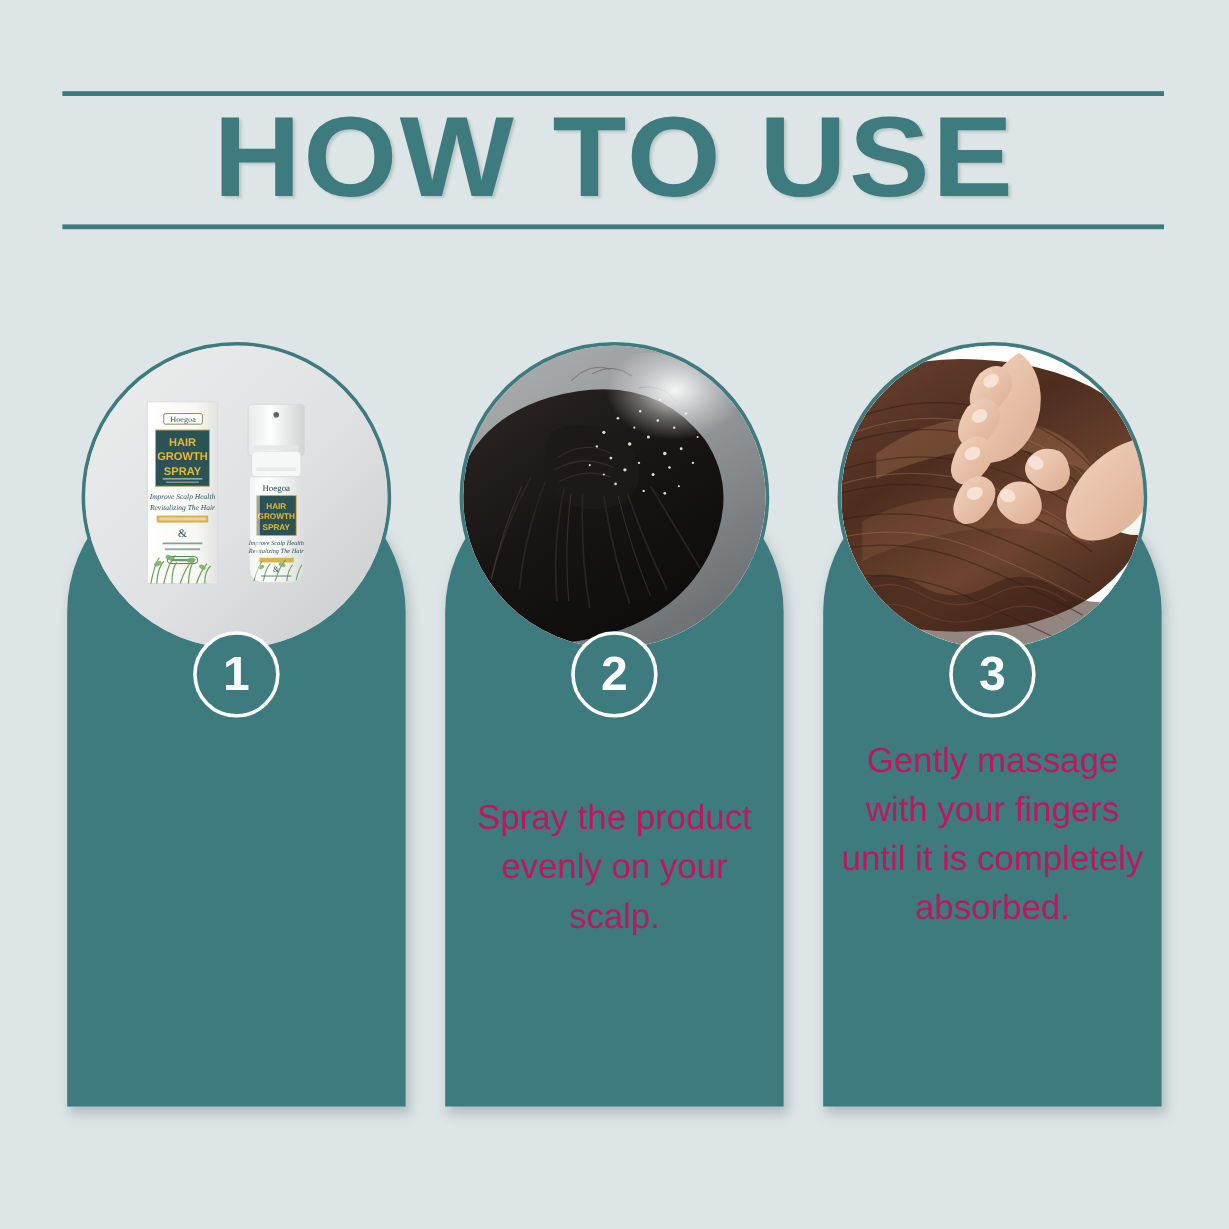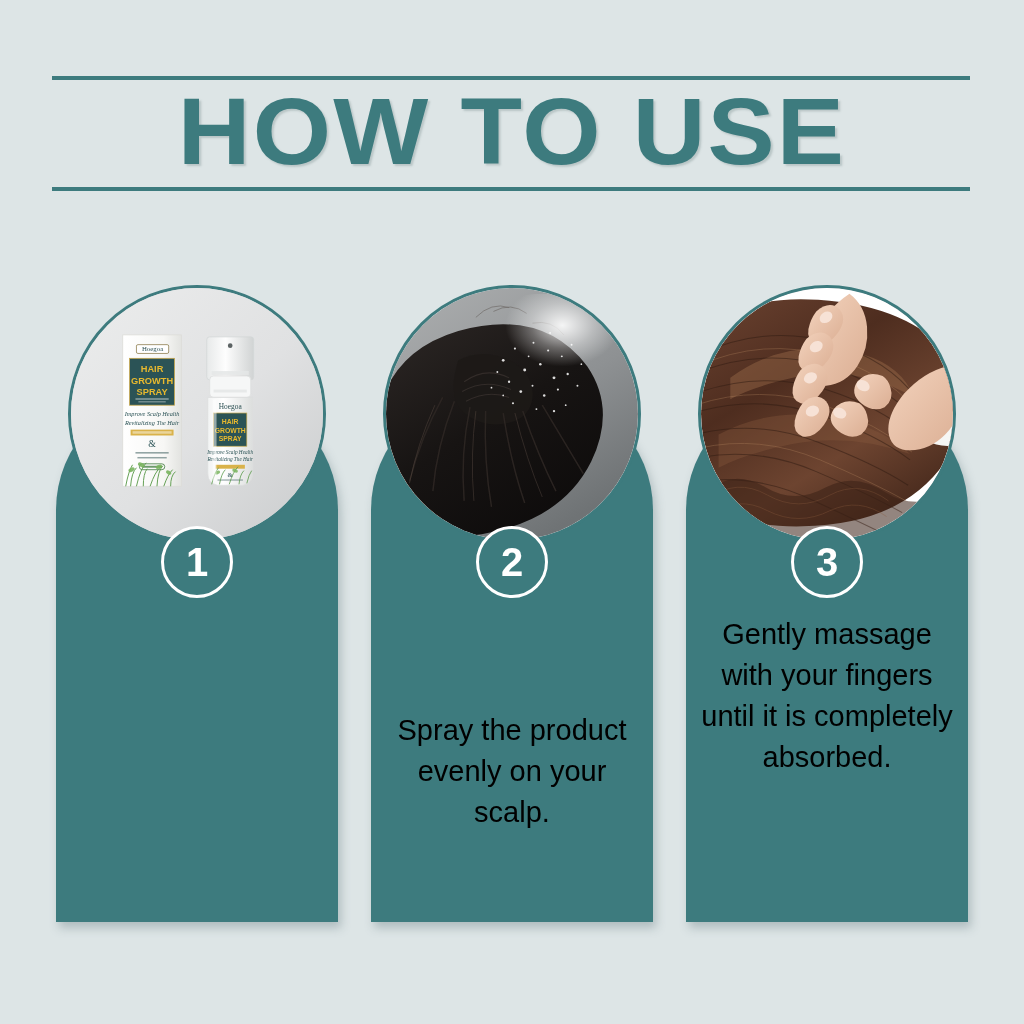--- a/index.html
+++ b/index.html
@@ -80,28 +80,28 @@
     text-align:center;
   }
   .badge.b1{left:161px;}
   .badge.b2{left:476px;}
   .badge.b3{left:791px;}
 
   
   .caption{
     position:absolute;
     width:266px;
-    color:#000000;
+    color:#be185d;
     font-size:29px;
     line-height:41px;
     text-align:center;
     font-weight:normal;
   }
   .caption.t1{left:64px;top:662px;}
-  .caption.t2{left:379px;top:662px;margin-top:48px;}
+  .caption.t2{left:379px;top:662px;}
   .caption.t3{left:694px;top:614px;}
 </style>
 </head>
 <body>
 
 <div class="stage">
 
   <div class="rule top"></div>
   <div class="page-title">HOW TO USE</div>
   <div class="rule bottom"></div>

